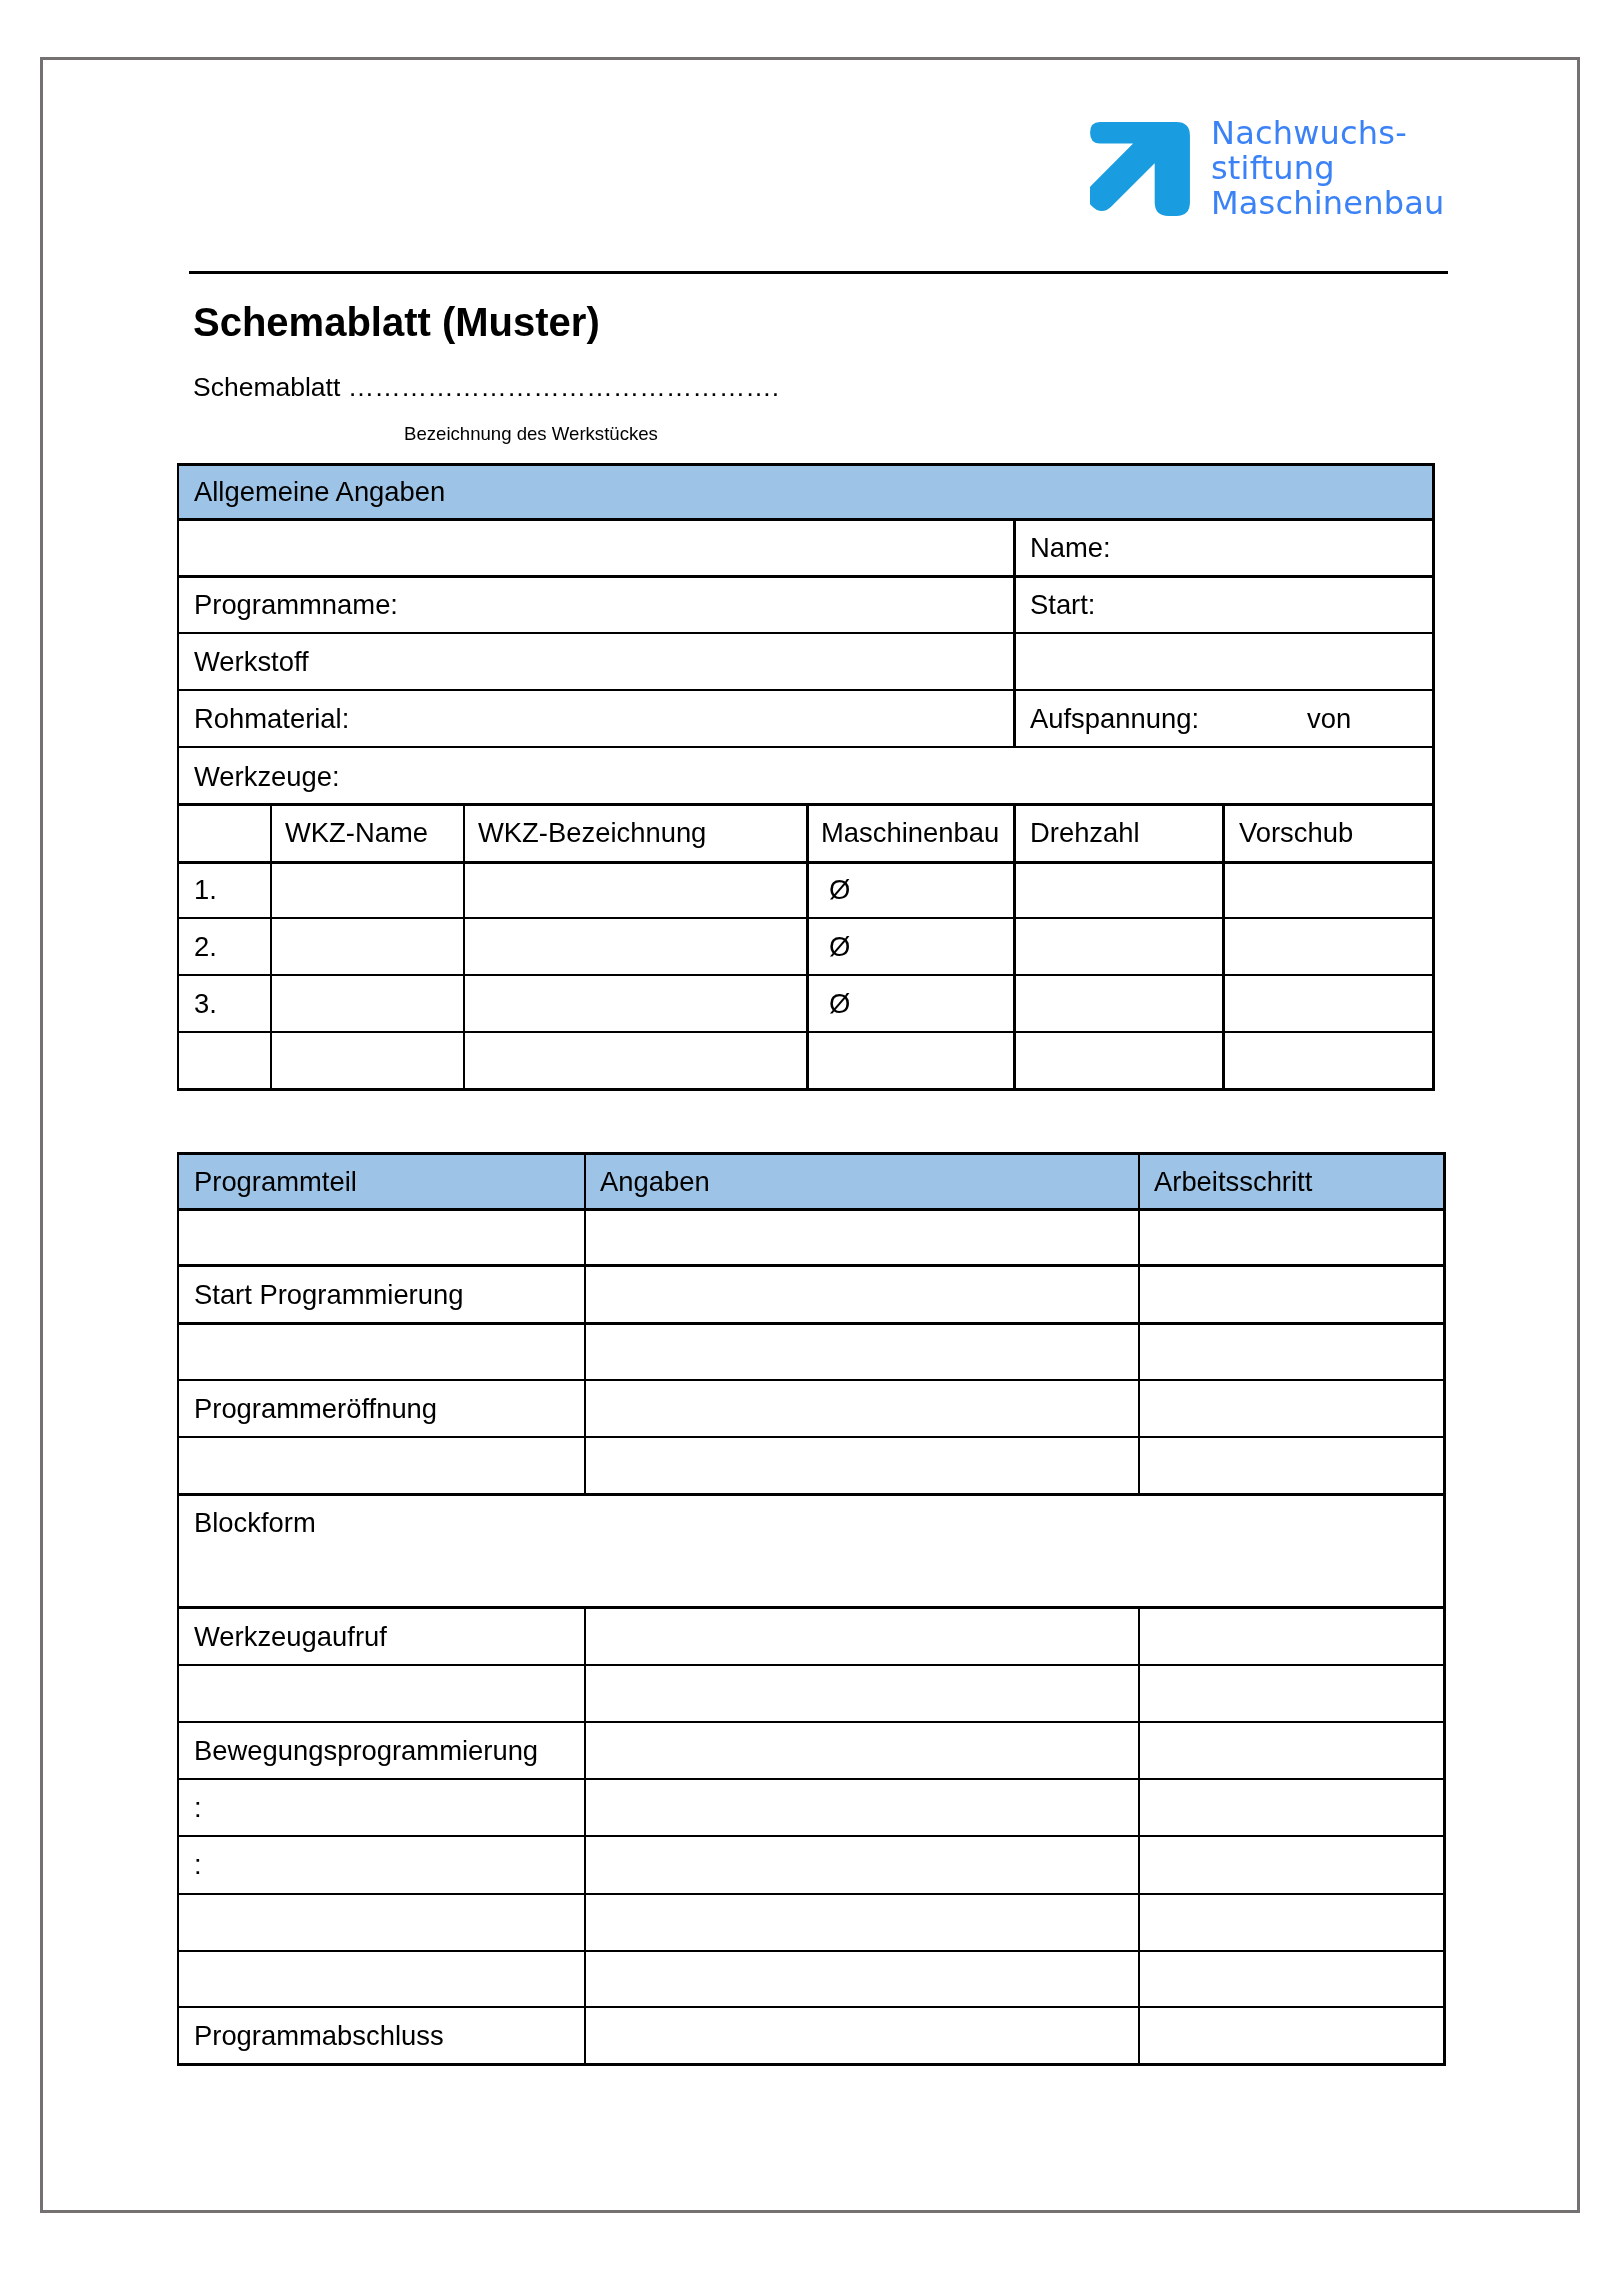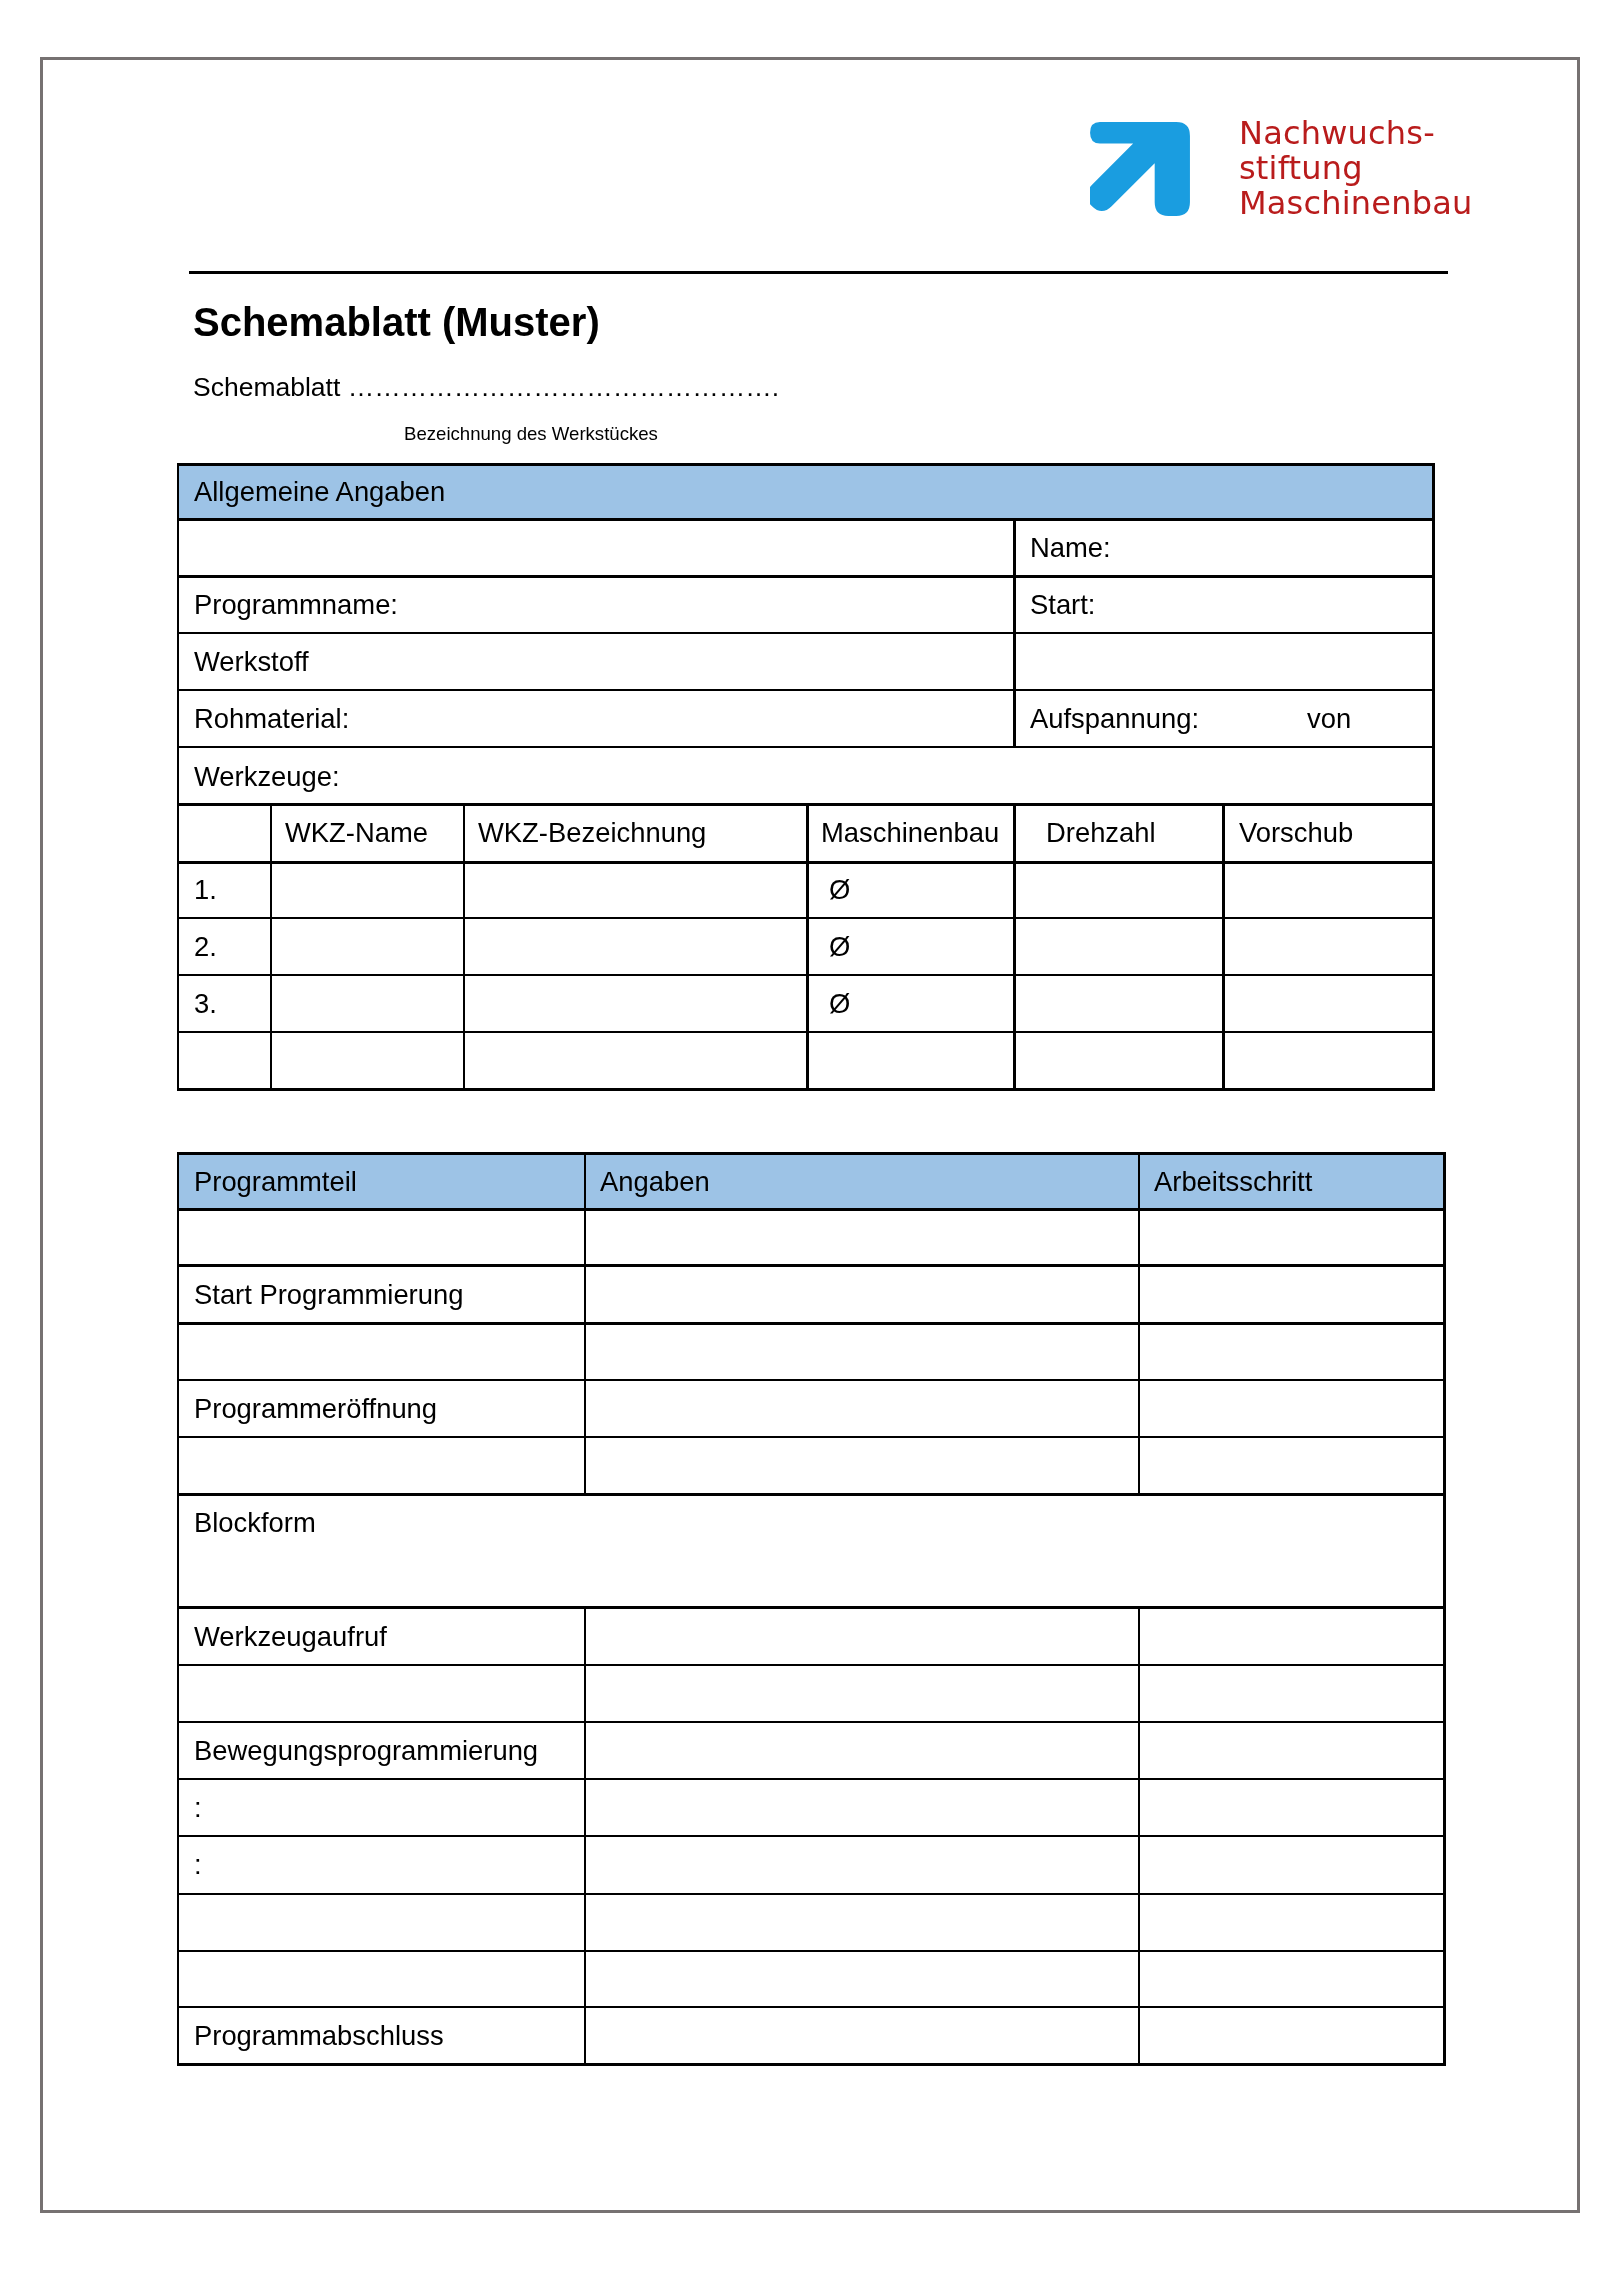--- a/index.html
+++ b/index.html
@@ -2,22 +2,22 @@
 <html><head>
 <meta charset="utf-8">
 <style>
   html, body { margin:0; padding:0; background:#ffffff; }
   body { width:1621px; height:2270px; position:relative; overflow:hidden;
          font-family:"Liberation Sans", sans-serif; color:#000; }
   .abs { position:absolute; }
   .page-border { left:40px; top:57px; width:1534px; height:2150px;
                  border:3.9px solid #767171; box-sizing:content-box; }
   .logo-arrow { left:1090px; top:122px; width:100px; height:94px; }
-  .logo-text { left:1211px; top:116px; color:#b91c1c; font-family:"DejaVu Sans", sans-serif;
-               font-size:32px; line-height:35px; letter-spacing:0.2px;margin-left:28px; }
+  .logo-text { left:1211px; top:116px; color:#3b82f6; font-family:"DejaVu Sans", sans-serif;
+               font-size:32px; line-height:35px; letter-spacing:0.2px; }
   .logo-text div { white-space:nowrap; }
   .rule { left:189px; top:271px; width:1259px; height:2.9px; background:#000; }
   .title { left:193px; top:300px; font-size:40px; font-weight:bold; white-space:nowrap; }
   .doc-line { left:193px; top:372px; font-size:26.5px; white-space:nowrap; }
   .doc-sub { left:404px; top:423px; font-size:18.6px; white-space:nowrap; }
 
   .hl { position:absolute; background:#000; height:2px; }
   .hlt { position:absolute; background:#000; height:2.9px; }
   .vl { position:absolute; background:#000; width:2px; }
   .vlt { position:absolute; background:#000; width:2.9px; }
@@ -90,21 +90,21 @@
   <div class="abs" style="left:1016px; top:578px; width:415px; height:53px;"></div>
   <div class="abs" style="left:180px; top:635px; width:832px; height:53px;"></div>
   <div class="abs" style="left:1016px; top:635px; width:415px; height:53px;"></div>
   <div class="abs" style="left:180px; top:692px; width:832px; height:53px;"></div>
   <div class="abs" style="left:1016px; top:692px; width:415px; height:53px;"></div>
 
   <div class="cell-text" style="left:194px; top:817px;"></div>
   <div class="cell-text" style="left:285px; top:817px;">WKZ-Name</div>
   <div class="cell-text" style="left:478px; top:817px;">WKZ-Bezeichnung</div>
   <div class="cell-text" style="left:821px; top:817px;">Maschinenbau</div>
-  <div class="cell-text" style="left:1030px; top:817px;margin-left:16px;">Drehzahl</div>
+  <div class="cell-text" style="left:1030px; top:817px;">Drehzahl</div>
   <div class="cell-text" style="left:1239px; top:817px;">Vorschub</div>
 
   <div class="cell-text" style="left:194px; top:874px;">1.</div>
   <div class="cell-text" style="left:829px; top:874px;">Ø</div>
   <div class="cell-text" style="left:194px; top:931px;">2.</div>
   <div class="cell-text" style="left:829px; top:931px;">Ø</div>
   <div class="cell-text" style="left:194px; top:988px;">3.</div>
   <div class="cell-text" style="left:829px; top:988px;">Ø</div>
 </div>
 

